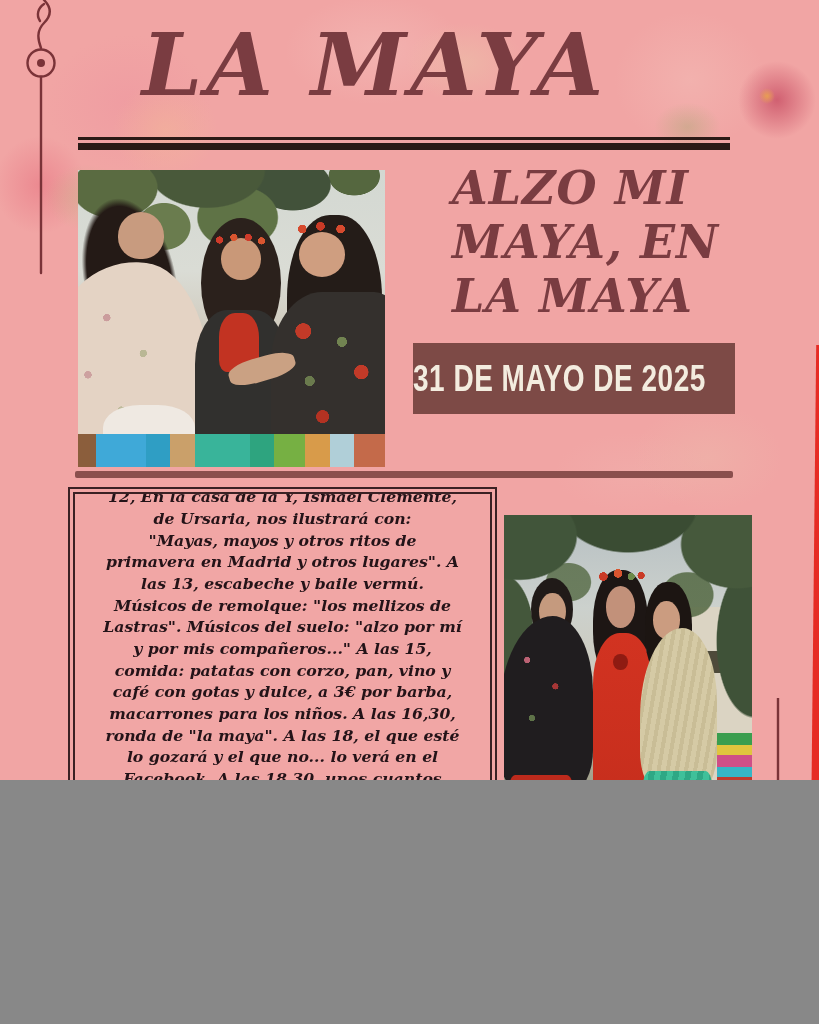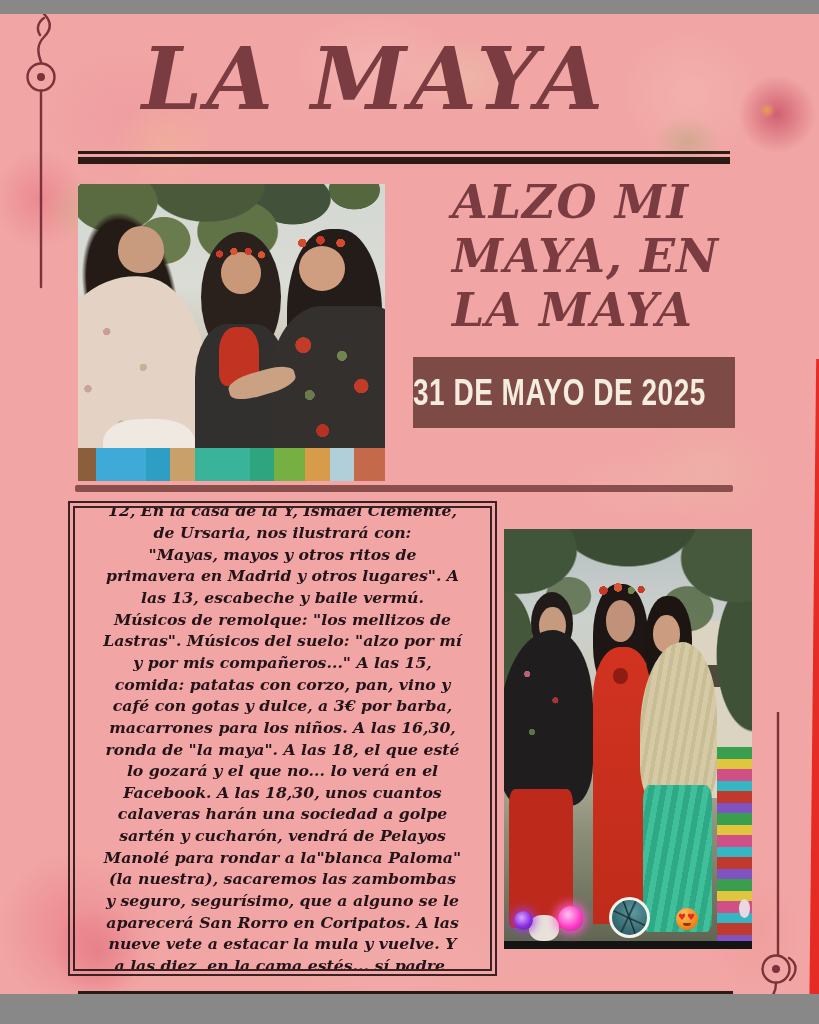--- a/index.html
+++ b/index.html
@@ -1,20 +1,19 @@
 <!DOCTYPE html>
 <html style="--background: #f1a5a4; --accent-maroon: #7a3c41; --banner-bg: #7d4a46; --banner-text: #f3ecdf; --body-text: #241318; --divider-dark: #2b1a16; --divider-brick: #8a4f4d; --edge-stripe-red: #e62b24;"><head>
 <meta charset="utf-8">
 <style>
   html,body{margin:0;padding:0;background:#888;}
   .poster{
-    position:relative;width:819px;height:980px;overflow:hidden;
+    position:relative;width:819px;height:780px;overflow:hidden;
     background:var(--background,#f1a5a4);
     font-family:"DejaVu Serif",serif;
-    margin-top:14px;
   }
   
   .wc{position:absolute;border-radius:50%;pointer-events:none;}
   .wc-a{left:14px;top:8px;width:230px;height:190px;background:radial-gradient(closest-side,rgba(238,150,160,.55),rgba(238,150,160,0) 72%);}
   .wc-b{left:90px;top:60px;width:150px;height:140px;background:radial-gradient(closest-side,rgba(243,186,150,.45),rgba(243,186,150,0) 70%);}
   .wc-c{left:-25px;top:115px;width:130px;height:140px;background:radial-gradient(closest-side,rgba(230,110,125,.5),rgba(230,110,125,0) 70%);}
   .wc-d{left:250px;top:-25px;width:250px;height:150px;background:radial-gradient(closest-side,rgba(244,190,186,.55),rgba(244,190,186,0) 72%);}
   .wc-o{left:380px;top:5px;width:170px;height:115px;background:radial-gradient(closest-side,rgba(235,200,170,.45),rgba(235,200,170,0) 70%);}
   .wc-e{left:585px;top:-15px;width:210px;height:190px;background:radial-gradient(closest-side,rgba(243,185,180,.6),rgba(243,185,180,0) 72%);}
   .wc-f{left:723px;top:46px;width:108px;height:108px;background:radial-gradient(closest-side,rgba(203,84,104,.85),rgba(203,84,104,0) 72%);}

